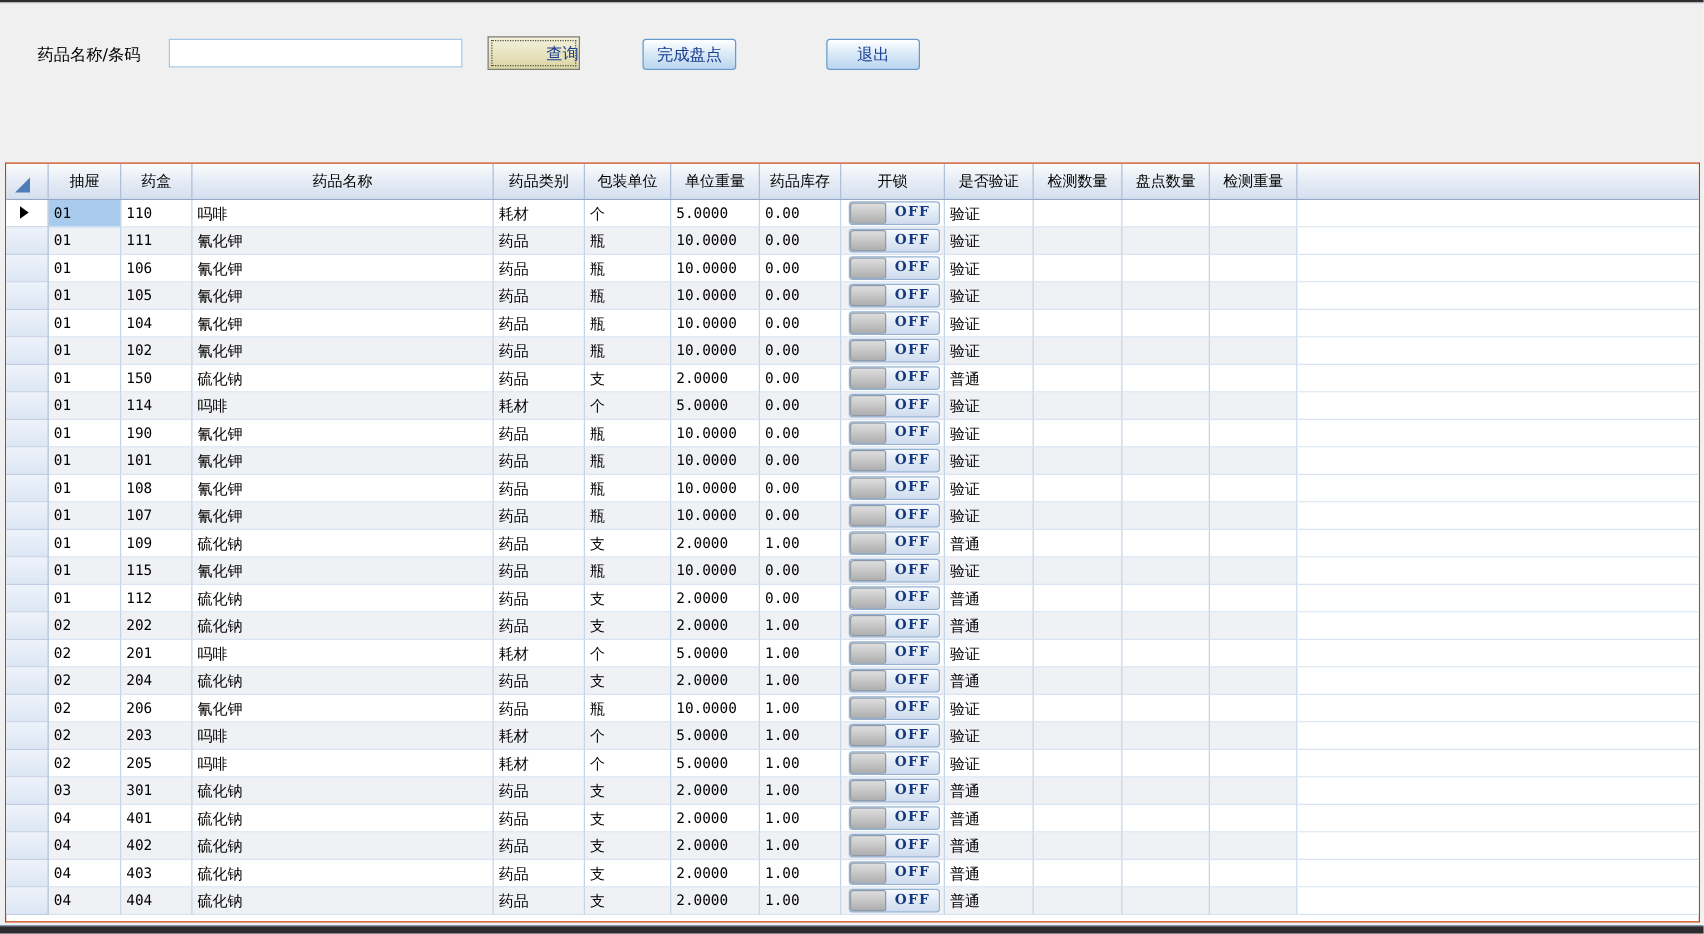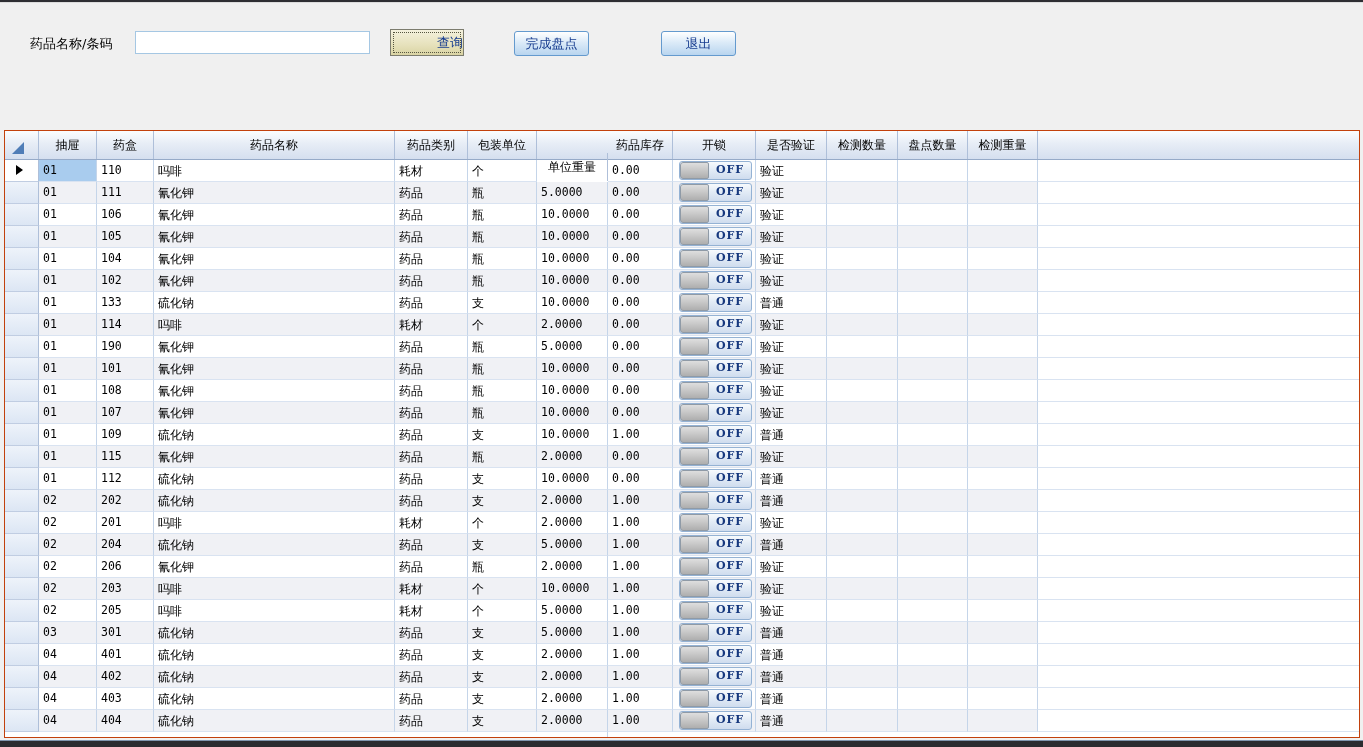--- a/index.html
+++ b/index.html
@@ -66,21 +66,21 @@
     font-size:12px;
   }
   .num { font-family:"DejaVu Sans Mono","Liberation Mono",monospace; font-size:11.5px; }
   .cell.filler { flex:1; background:#fff; border-right:none; }
   .c-ind { width:34px; }
   .c-drawer { width:58px; }
   .c-box { width:57px; }
   .c-name { width:241px; }
   .c-cat { width:73px; }
   .c-unit { width:69px; }
-  .c-uw { width:71px;margin-top:22px; }
+  .c-uw { width:71px; }
   .c-stock { width:65px; }
   .c-lock { width:83px; padding:0; }
   .c-verify { width:71px; }
   .c-dq { width:71px; }
   .c-cq { width:70px; }
   .c-dw { width:70px; }
   .ind-cell {
     background:linear-gradient(#eef3fa,#dce6f4); border-right:1px solid #aebfd9;
     border-bottom:1px solid #c0cde2; position:relative; padding:0;
   }
@@ -280,21 +280,21 @@
     <div class="cell c-verify">验证</div>
     <div class="cell c-dq"></div>
     <div class="cell c-cq"></div>
     <div class="cell c-dw"></div>
     <div class="cell filler"></div>
   </div>
 
   <div class="row">
     <div class="cell c-ind ind-cell"></div>
     <div class="cell c-drawer cell-drawer num">01</div>
-    <div class="cell c-box num">133</div>
+    <div class="cell c-box num">150</div>
     <div class="cell c-name">硫化钠</div>
     <div class="cell c-cat">药品</div>
     <div class="cell c-unit">支</div>
     <div class="cell c-uw num">2.0000</div>
     <div class="cell c-stock num">0.00</div>
     <div class="cell c-lock">
       <div class="toggle">
         <span class="knob"></span>
         <span class="state">OFF</span>
       </div>

